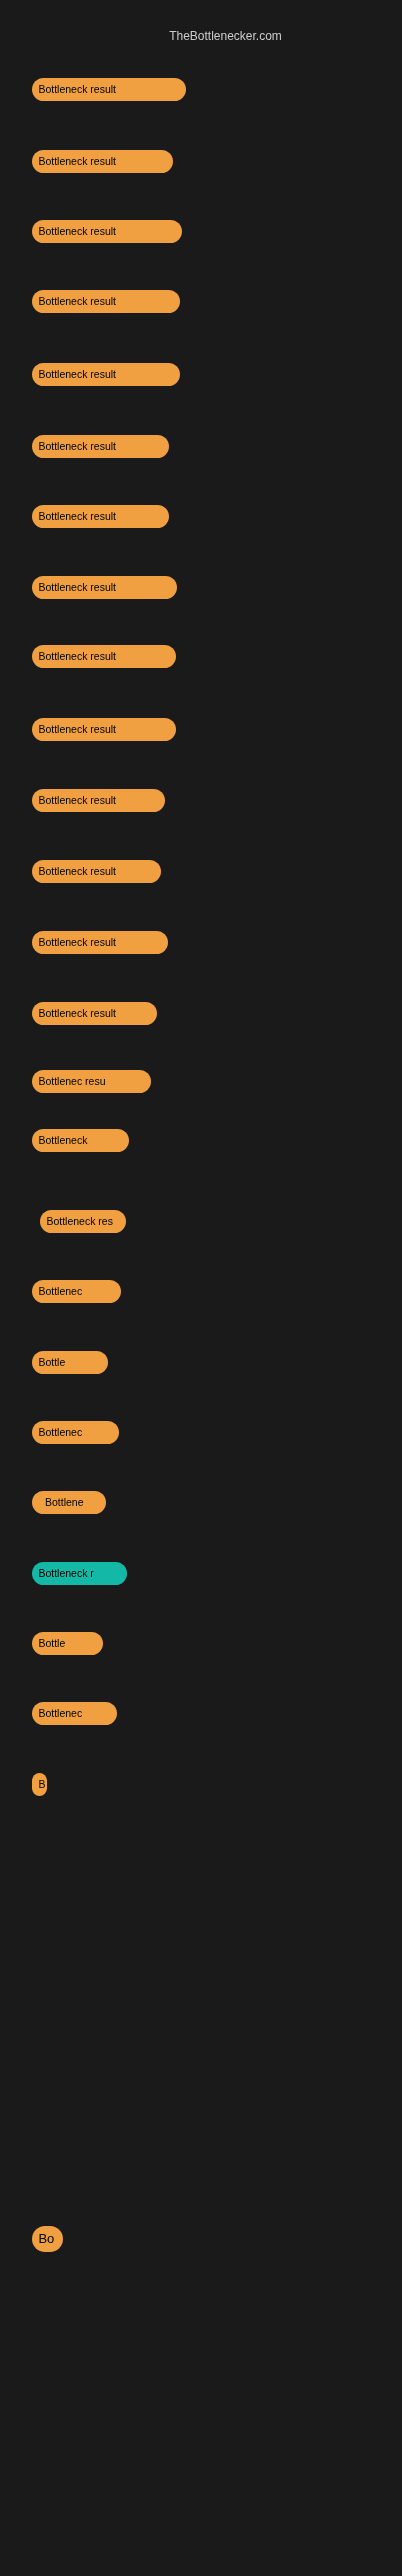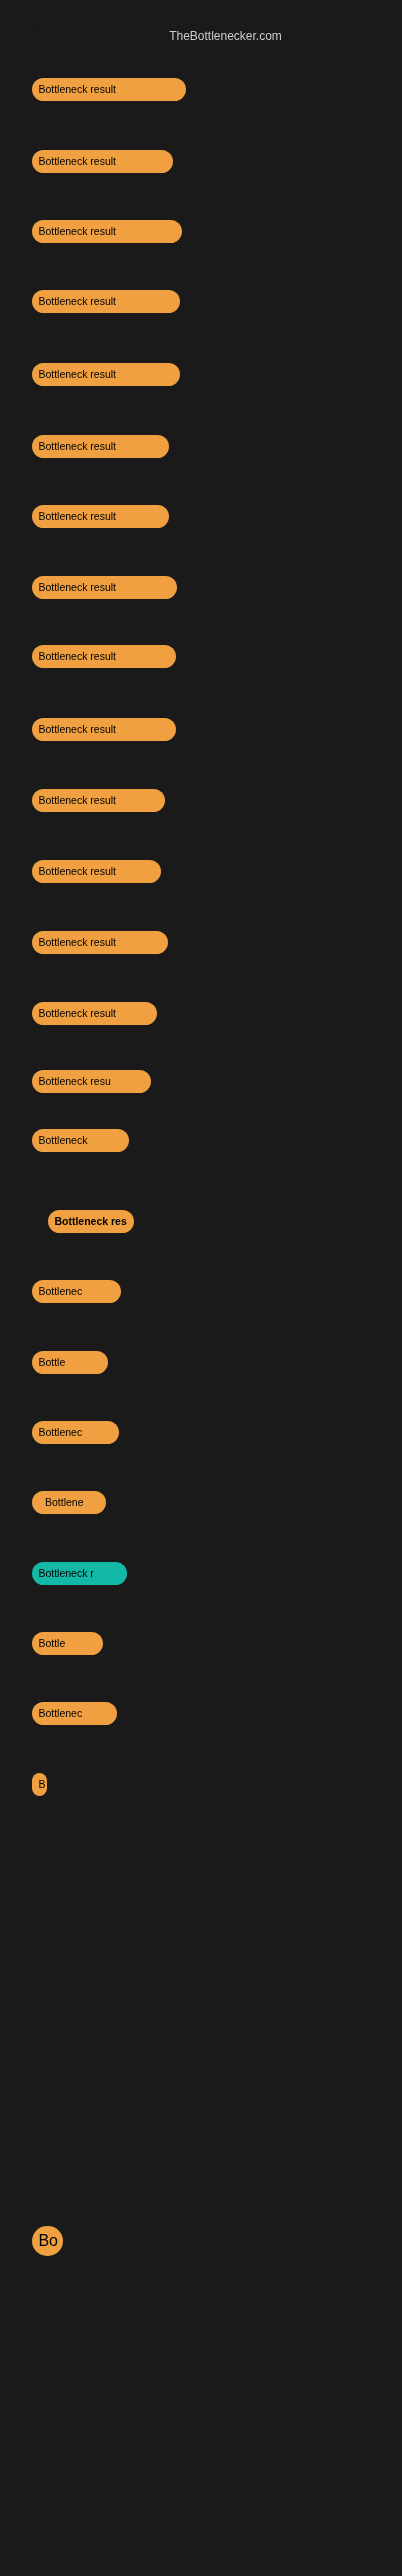--- a/index.html
+++ b/index.html
@@ -37,26 +37,26 @@
     <div style="position: absolute; top: 331px; left: 0px; width: 148px; background-color: rgb(240, 160, 64); color: rgb(0, 0, 0); font-size: 10.5px; padding: 4px 6.4px; white-space: nowrap; overflow: hidden; line-height: 1.4;">Bottleneck result</div>
     <div style="position: absolute; top: 403px; left: 0px; width: 137px; background-color: rgb(240, 160, 64); color: rgb(0, 0, 0); font-size: 10.5px; padding: 4px 6.4px; white-space: nowrap; overflow: hidden; line-height: 1.4;">Bottleneck result</div>
     <div style="position: absolute; top: 473px; left: 0px; width: 137px; background-color: rgb(240, 160, 64); color: rgb(0, 0, 0); font-size: 10.5px; padding: 4px 6.4px; white-space: nowrap; overflow: hidden; line-height: 1.4;">Bottleneck result</div>
     <div style="position: absolute; top: 544px; left: 0px; width: 145px; background-color: rgb(240, 160, 64); color: rgb(0, 0, 0); font-size: 10.5px; padding: 4px 6.4px; white-space: nowrap; overflow: hidden; line-height: 1.4;">Bottleneck result</div>
     <div style="position: absolute; top: 613px; left: 0px; width: 144px; background-color: rgb(240, 160, 64); color: rgb(0, 0, 0); font-size: 10.5px; padding: 4px 6.4px; white-space: nowrap; overflow: hidden; line-height: 1.4;">Bottleneck result</div>
     <div style="position: absolute; top: 686px; left: 0px; width: 144px; background-color: rgb(240, 160, 64); color: rgb(0, 0, 0); font-size: 10.5px; padding: 4px 6.4px; white-space: nowrap; overflow: hidden; line-height: 1.4;">Bottleneck result</div>
     <div style="position: absolute; top: 757px; left: 0px; width: 133px; background-color: rgb(240, 160, 64); color: rgb(0, 0, 0); font-size: 10.5px; padding: 4px 6.4px; white-space: nowrap; overflow: hidden; line-height: 1.4;">Bottleneck result</div>
     <div style="position: absolute; top: 828px; left: 0px; width: 129px; background-color: rgb(240, 160, 64); color: rgb(0, 0, 0); font-size: 10.5px; padding: 4px 6.4px; white-space: nowrap; overflow: hidden; line-height: 1.4;">Bottleneck result</div>
     <div style="position: absolute; top: 899px; left: 0px; width: 136px; background-color: rgb(240, 160, 64); color: rgb(0, 0, 0); font-size: 10.5px; padding: 4px 6.4px; white-space: nowrap; overflow: hidden; line-height: 1.4;">Bottleneck result</div>
     <div style="position: absolute; top: 970px; left: 0px; width: 125px; background-color: rgb(240, 160, 64); color: rgb(0, 0, 0); font-size: 10.5px; padding: 4px 6.4px; white-space: nowrap; overflow: hidden; line-height: 1.4;">Bottleneck result</div>
-    <div style="position: absolute; top: 1038px; left: 0px; width: 119px; background-color: rgb(240, 160, 64); color: rgb(0, 0, 0); font-size: 10.5px; padding: 4px 6.4px; white-space: nowrap; overflow: hidden; line-height: 1.4;">Bottleneck resu</div>
+    <div style="position: absolute; top: 1038px; left: 0px; width: 119px; background-color: rgb(240, 160, 64); color: rgb(0, 0, 0); font-size: 10.5px; padding: 4px 6.4px; white-space: nowrap; overflow: hidden; line-height: 1.4;">Bottlenec resu</div>
     <div style="position: absolute; top: 1097px; left: 0px; width: 97px; background-color: rgb(240, 160, 64); color: rgb(0, 0, 0); font-size: 10.5px; padding: 4px 6.4px; white-space: nowrap; overflow: hidden; line-height: 1.4;">Bottleneck</div>
-    <div style="position: absolute; top: 1178px; left: 16px; width: 86px; background-color: rgb(240, 160, 64); color: rgb(0, 0, 0); font-size: 10.5px; padding: 4px 6.4px; white-space: nowrap; overflow: hidden; line-height: 1.4; font-weight: bold;">Bottleneck res</div>
+    <div style="position: absolute; top: 1178px; left: 8px; width: 86px; background-color: rgb(240, 160, 64); color: rgb(0, 0, 0); font-size: 10.5px; padding: 4px 6.4px; white-space: nowrap; overflow: hidden; line-height: 1.4;">Bottleneck res</div>
     <div style="position: absolute; top: 1248px; left: 0px; width: 89px; background-color: rgb(240, 160, 64); color: rgb(0, 0, 0); font-size: 10.5px; padding: 4px 6.4px; white-space: nowrap; overflow: hidden; line-height: 1.4;">Bottlenec</div>
     <div style="position: absolute; top: 1319px; left: 0px; width: 76px; background-color: rgb(240, 160, 64); color: rgb(0, 0, 0); font-size: 10.5px; padding: 4px 6.4px; white-space: nowrap; overflow: hidden; line-height: 1.4;">Bottle</div>
     <div style="position: absolute; top: 1389px; left: 0px; width: 87px; background-color: rgb(240, 160, 64); color: rgb(0, 0, 0); font-size: 10.5px; padding: 4px 6.4px; white-space: nowrap; overflow: hidden; line-height: 1.4;">Bottlenec</div>
     <div style="position: absolute; top: 1459px; left: 0px; width: 74px; background-color: rgb(240, 160, 64); color: rgb(0, 0, 0); font-size: 10.5px; padding: 4px 13px; white-space: nowrap; overflow: hidden; line-height: 1.4;">Bottlene</div>
     <div style="position: absolute; top: 1530px; left: 0px; width: 95px; background-color: #14b8a6; color: rgb(0, 0, 0); font-size: 10.5px; padding: 4px 6.4px; white-space: nowrap; overflow: hidden; line-height: 1.4;">Bottleneck r</div>
     <div style="position: absolute; top: 1600px; left: 0px; width: 71px; background-color: rgb(240, 160, 64); color: rgb(0, 0, 0); font-size: 10.5px; padding: 4px 6.4px; white-space: nowrap; overflow: hidden; line-height: 1.4;">Bottle</div>
     <div style="position: absolute; top: 1670px; left: 0px; width: 85px; background-color: rgb(240, 160, 64); color: rgb(0, 0, 0); font-size: 10.5px; padding: 4px 6.4px; white-space: nowrap; overflow: hidden; line-height: 1.4;">Bottlenec</div>
     <div style="position: absolute; top: 1741px; left: 0px; width: 14.5px; background-color: rgb(240, 160, 64); color: rgb(0, 0, 0); font-size: 10.5px; padding: 4px 6.4px; white-space: nowrap; overflow: hidden; line-height: 1.4;">B</div>
-    <div style="position: absolute; top: 2194px; left: 0px; width: 31px; background-color: rgb(240, 160, 64); color: rgb(0, 0, 0); font-size: 16px; padding: 4px 6.4px; white-space: nowrap; overflow: hidden; line-height: 1.4;">Bo</div>
+    <div style="position: absolute; top: 2194px; left: 0px; width: 31px; background-color: rgb(240, 160, 64); color: rgb(0, 0, 0); font-size: 13px; padding: 4px 6.4px; white-space: nowrap; overflow: hidden; line-height: 1.4;">Bo</div>
   </div>
 
 
 </body></html>

